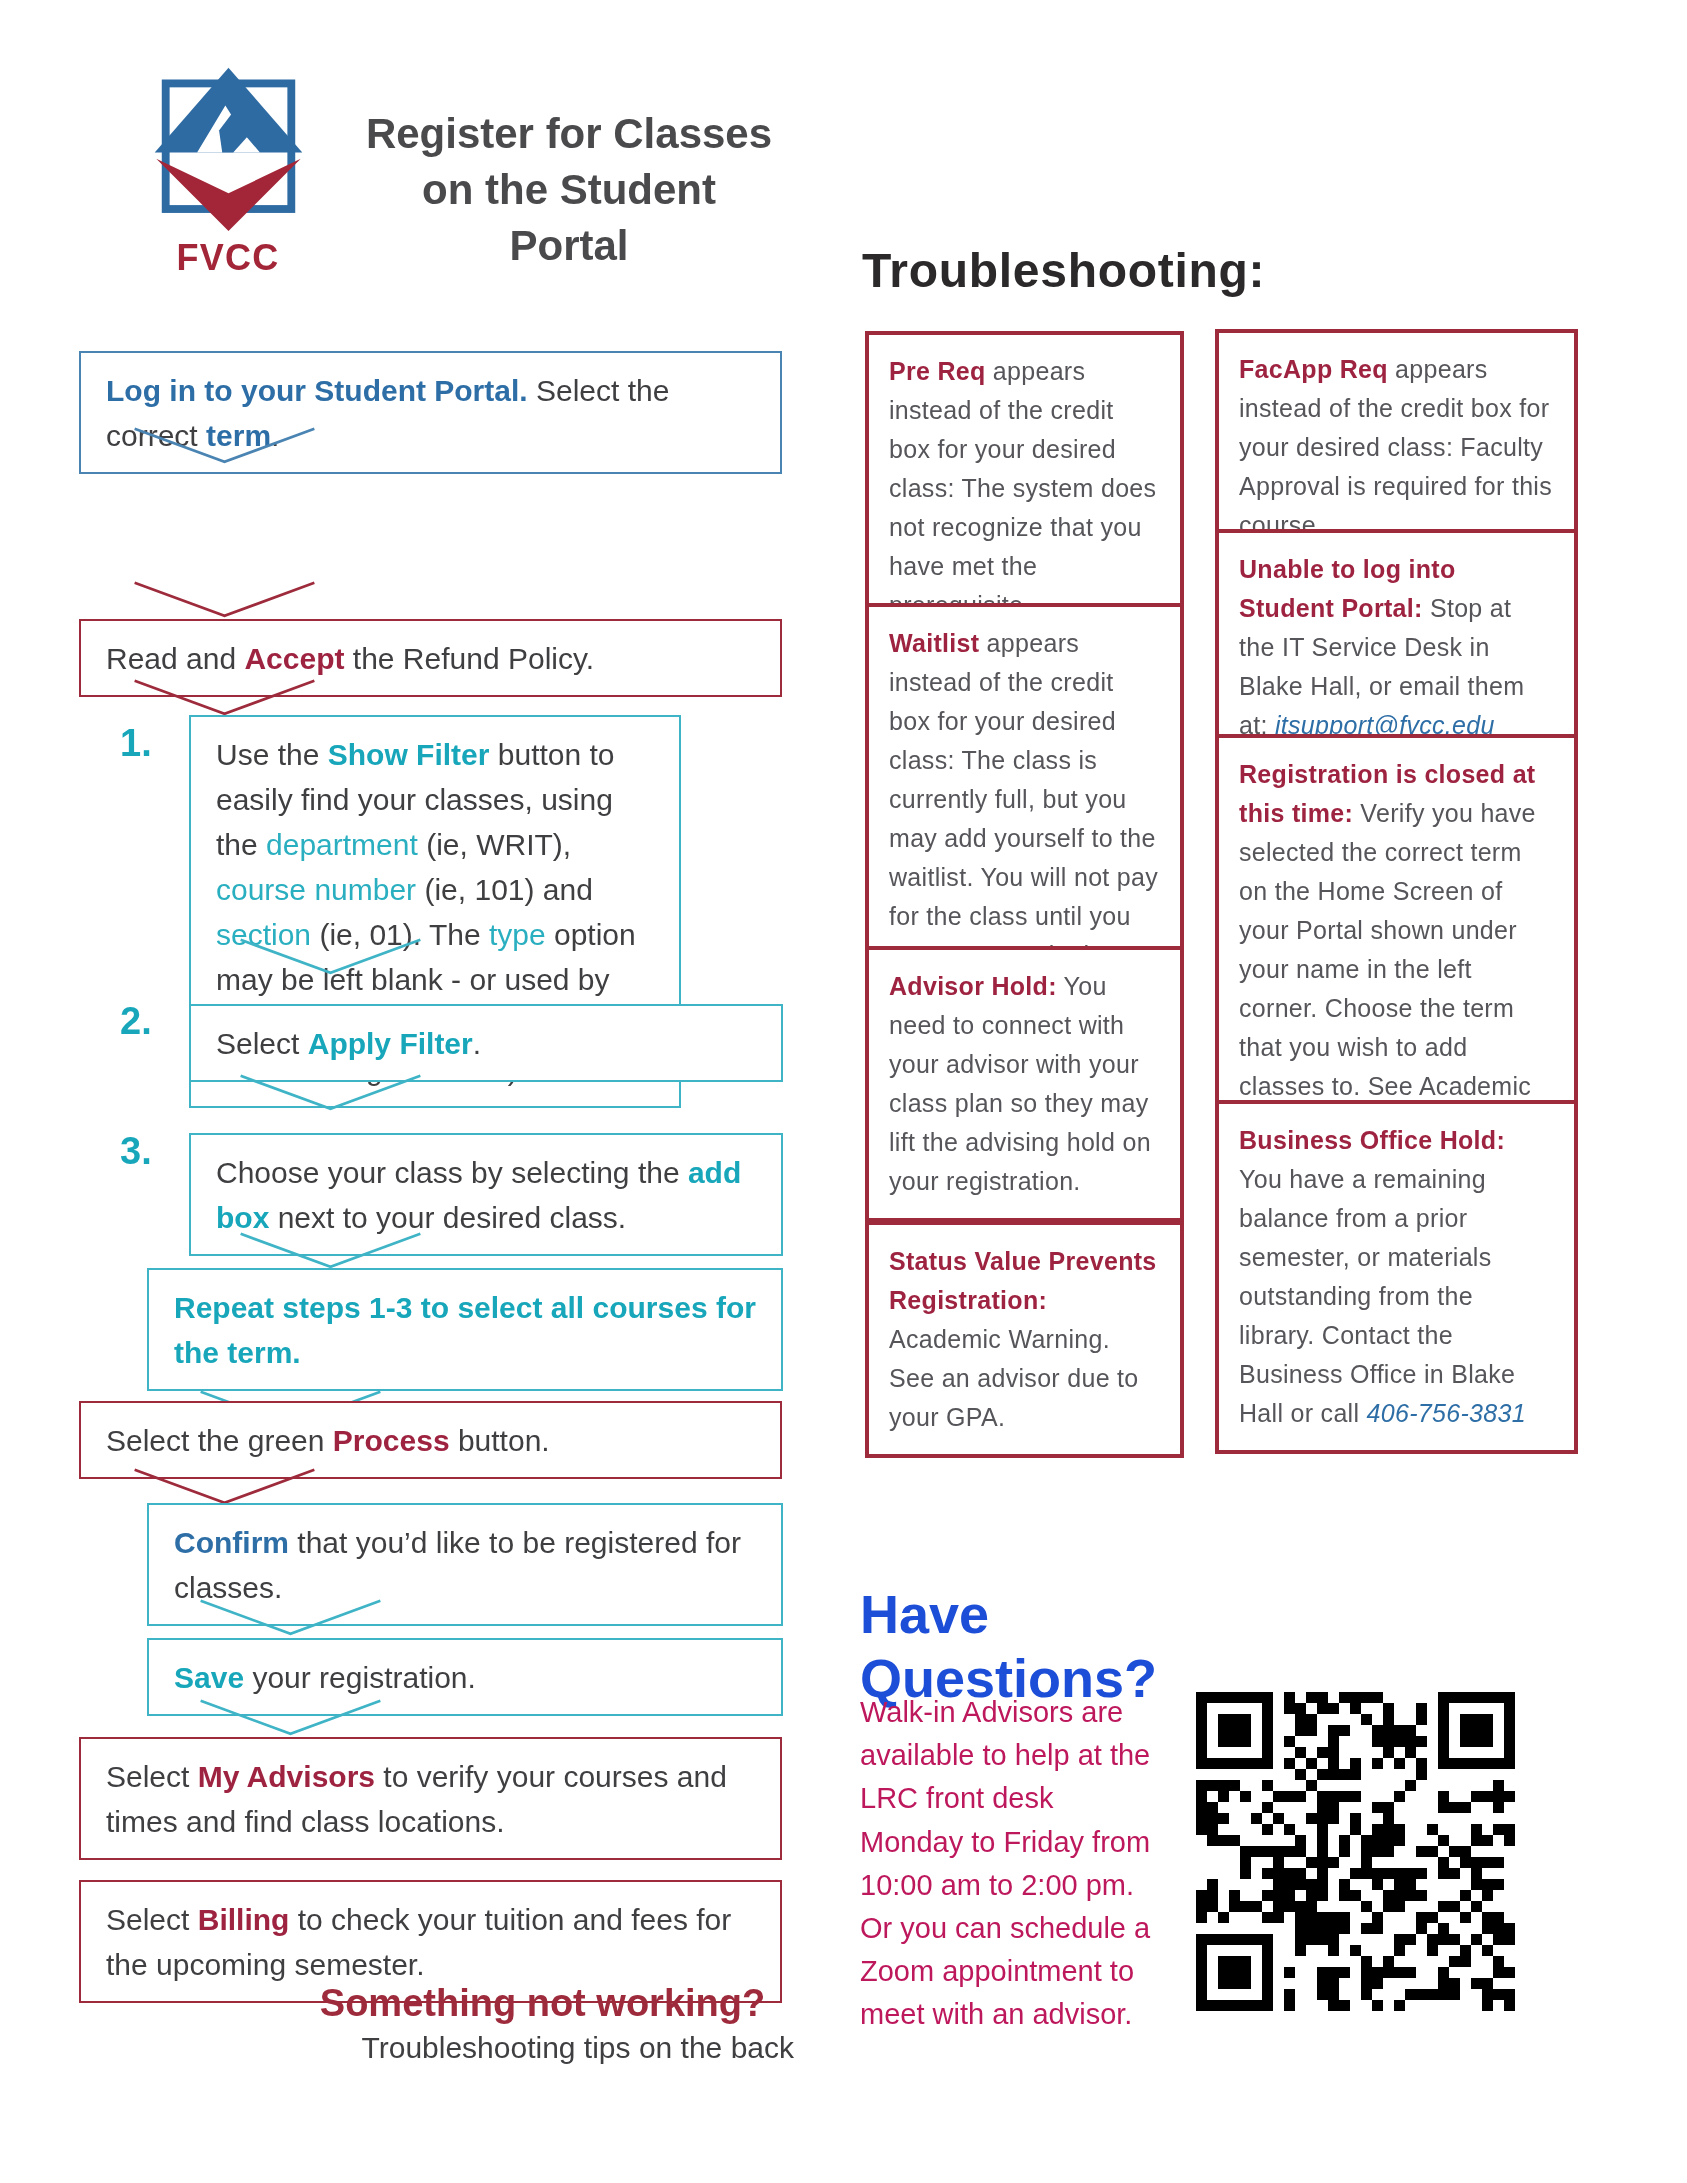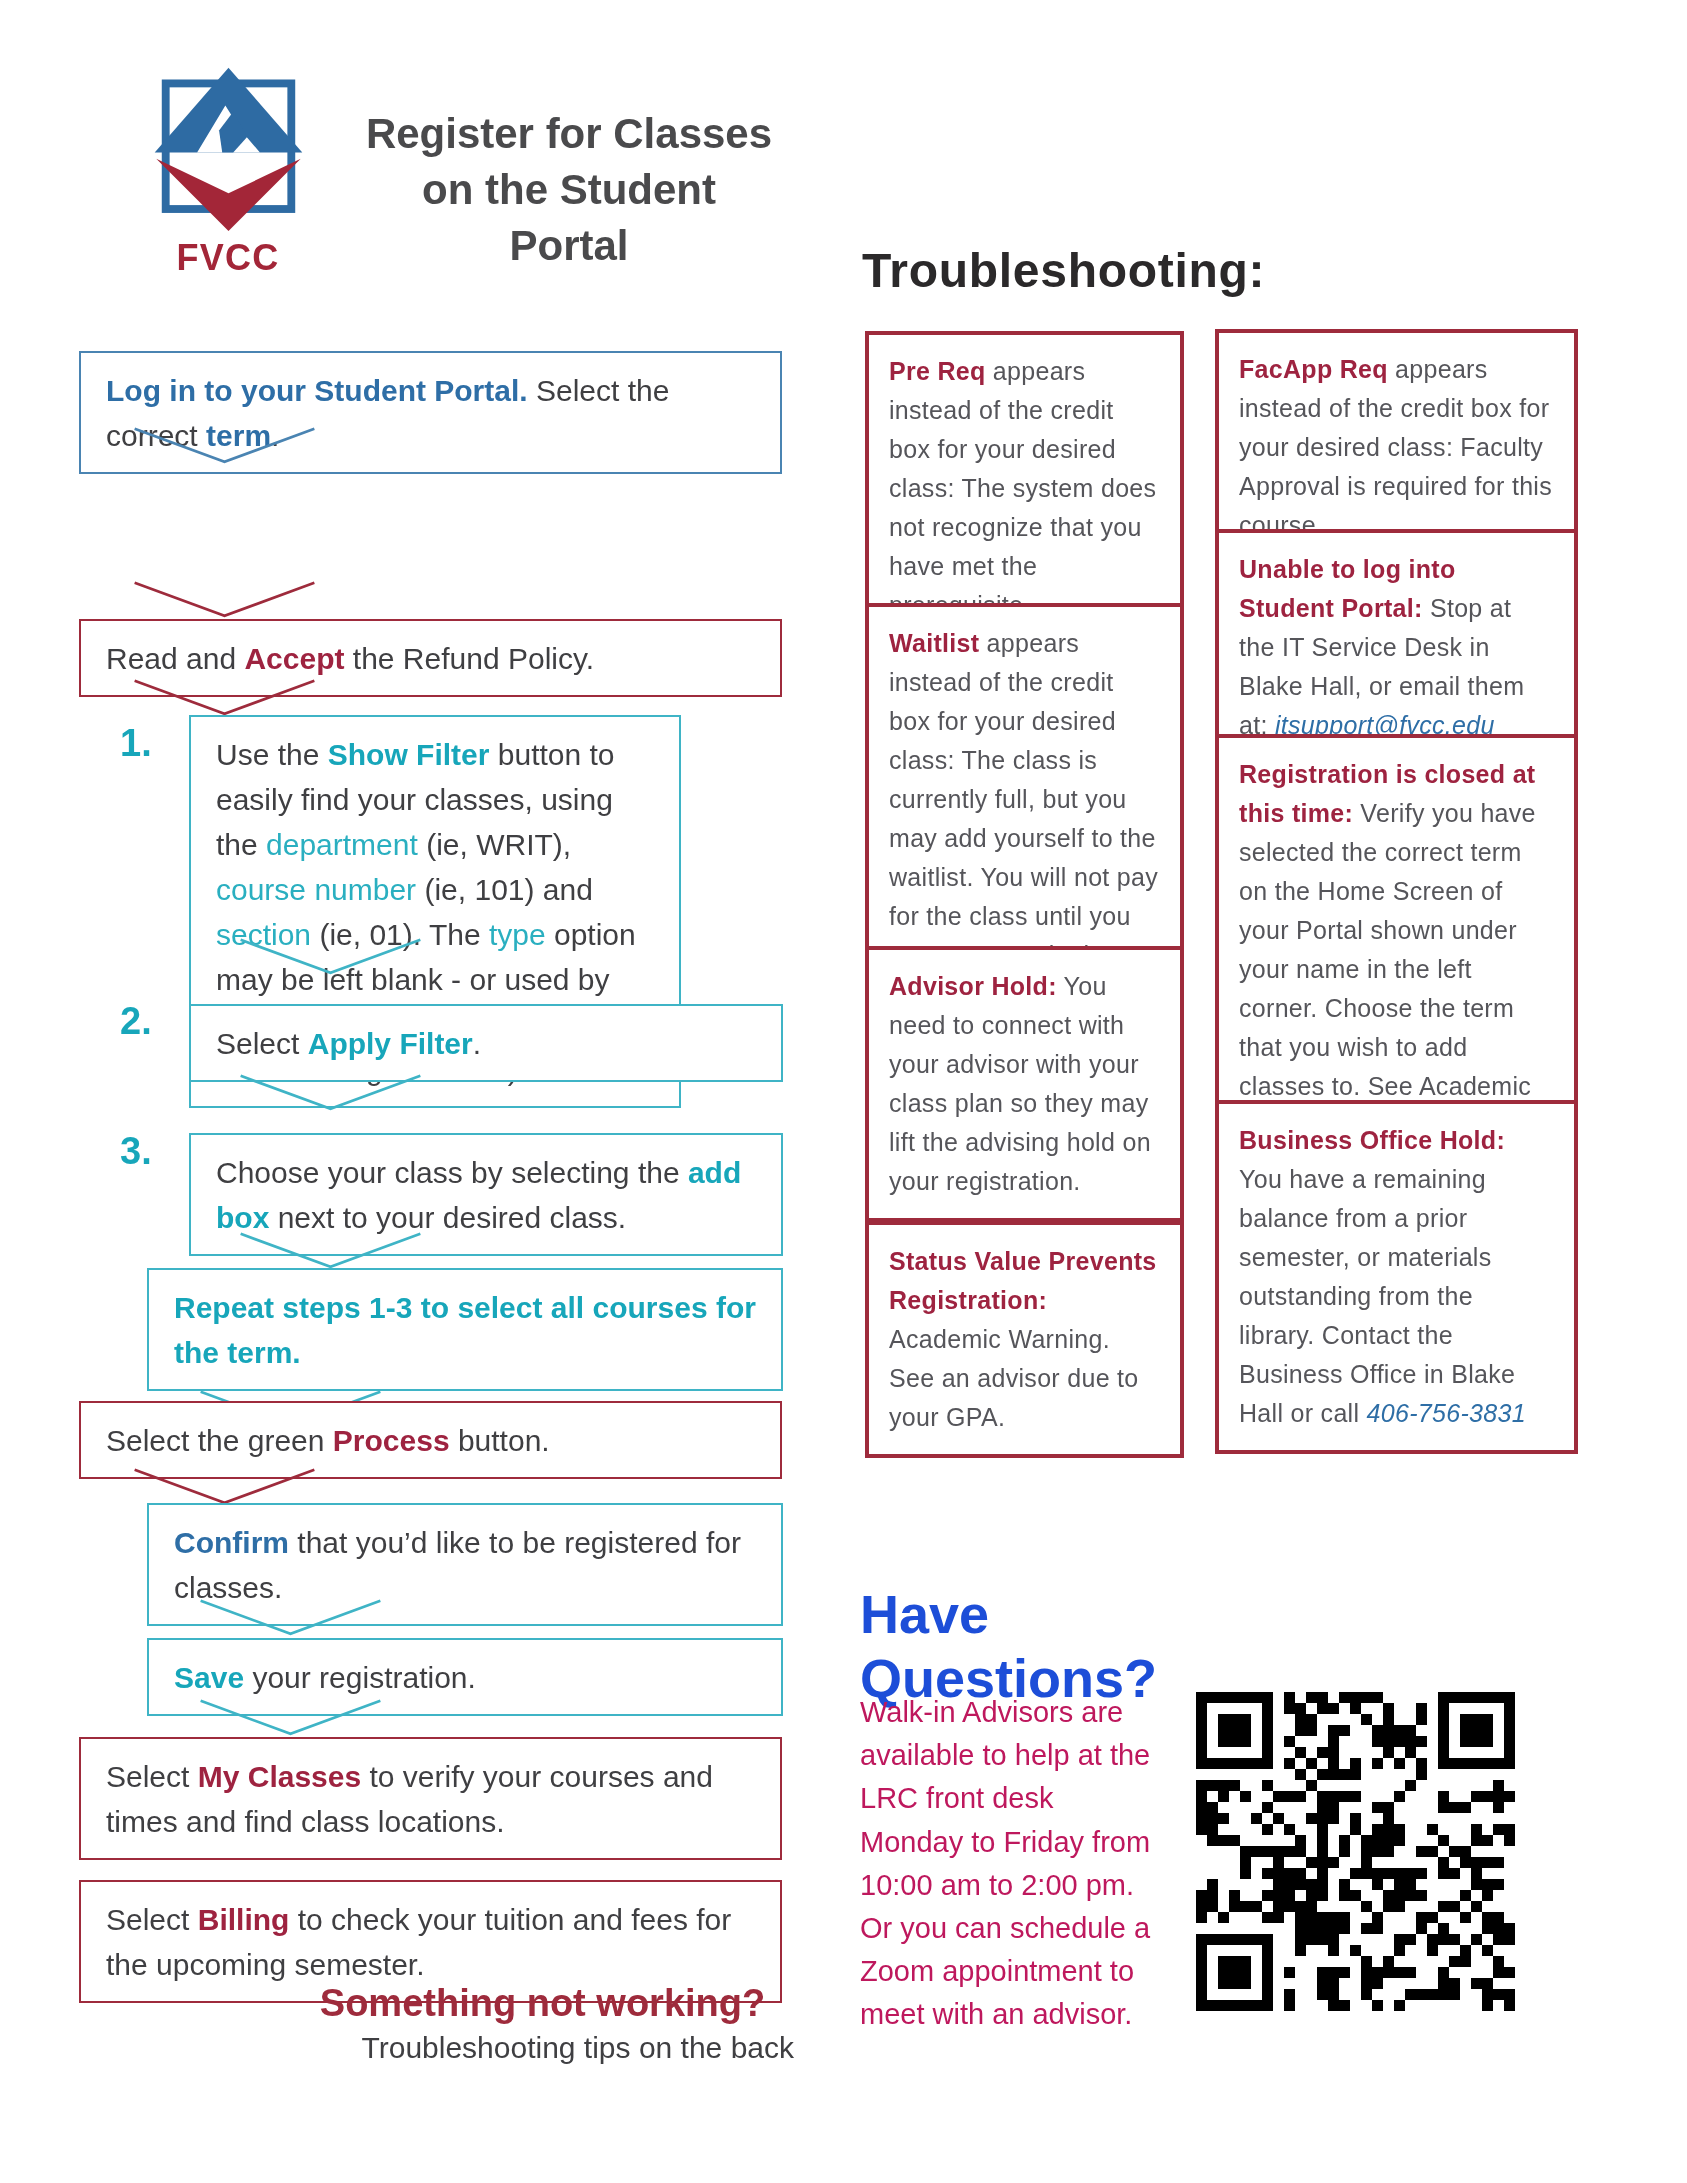--- a/index.html
+++ b/index.html
@@ -177,21 +177,21 @@
     </svg>
 
   <div class="fbox border-teal b-save">
     <div class="inner"><span class="seg-teal-b">Save</span><span class="seg-plain"> your registration.</span></div>
   </div>
   <svg class="chev teal c10" width="185" height="40" viewBox="0 0 280 60">
       <polyline points="4,4 140,54 276,4"></polyline>
     </svg>
 
   <div class="fbox border-maroon b-mysched">
-    <div class="inner"><span class="seg-plain">Select </span><span class="seg-maroon-b">My Classes</span><span class="seg-plain"> to verify your courses and times and find class locations.</span></div>
+    <div class="inner"><span class="seg-plain">Select </span><span class="seg-maroon-b">My Advisors</span><span class="seg-plain"> to verify your courses and times and find class locations.</span></div>
   </div>
 
   <div class="fbox border-maroon b-billing">
     <div class="inner"><span class="seg-plain">Select </span><span class="seg-maroon-b">Billing</span><span class="seg-plain"> to check your tuition and fees for the upcoming semester.</span></div>
   </div>
 
   <div class="footer-1">Something not working?</div>
   <div class="footer-2">Troubleshooting tips on the back</div>
 
   <div class="tbox t-prereq"><span class="seg-maroon-b">Pre Req</span><span class="seg-plain"> appears instead of the credit box for your desired class: The system does not recognize that you have met the prerequisite requirements.</span></div>

